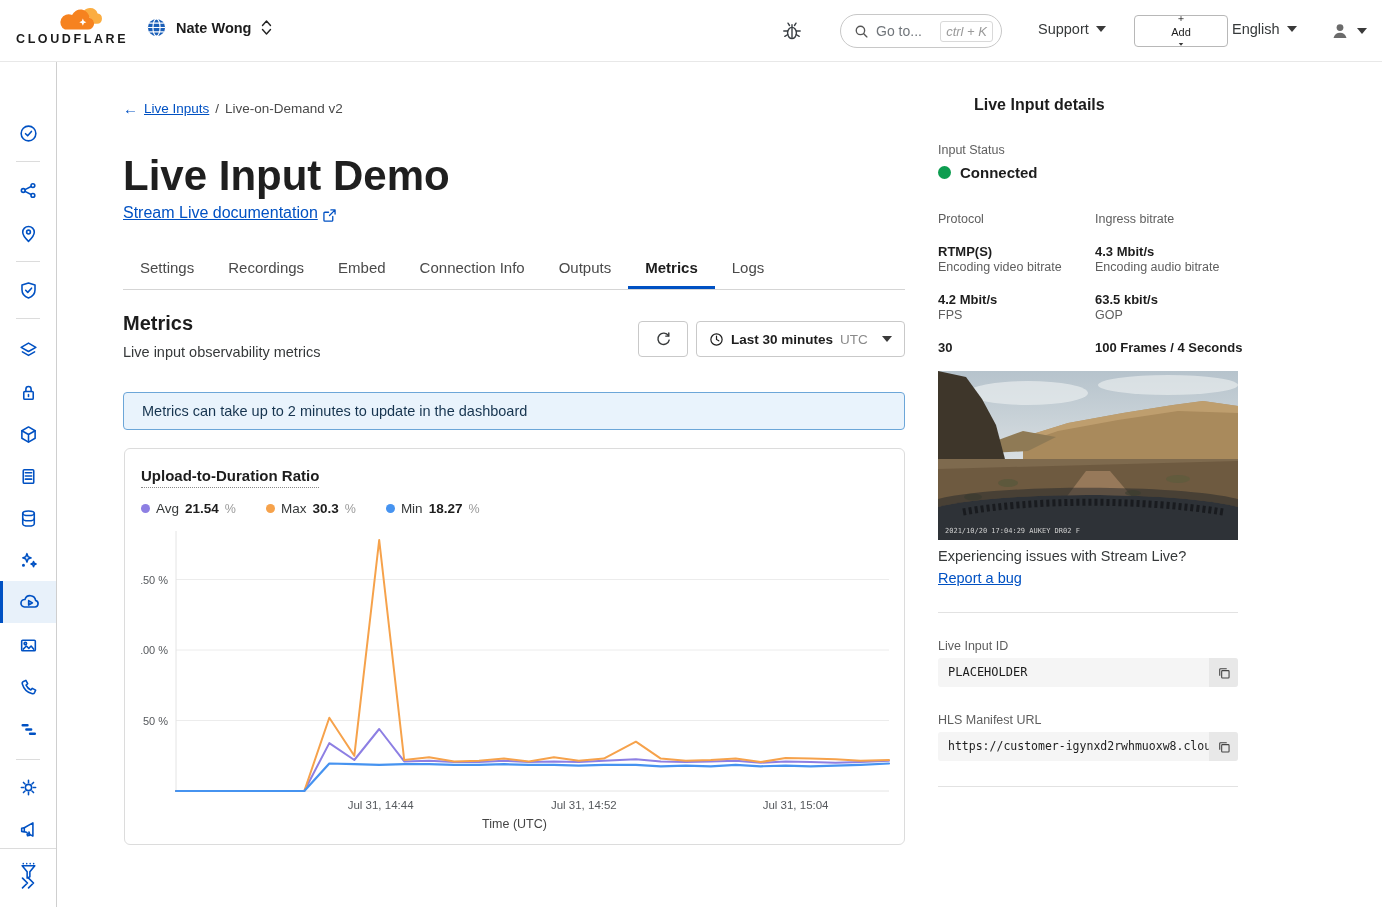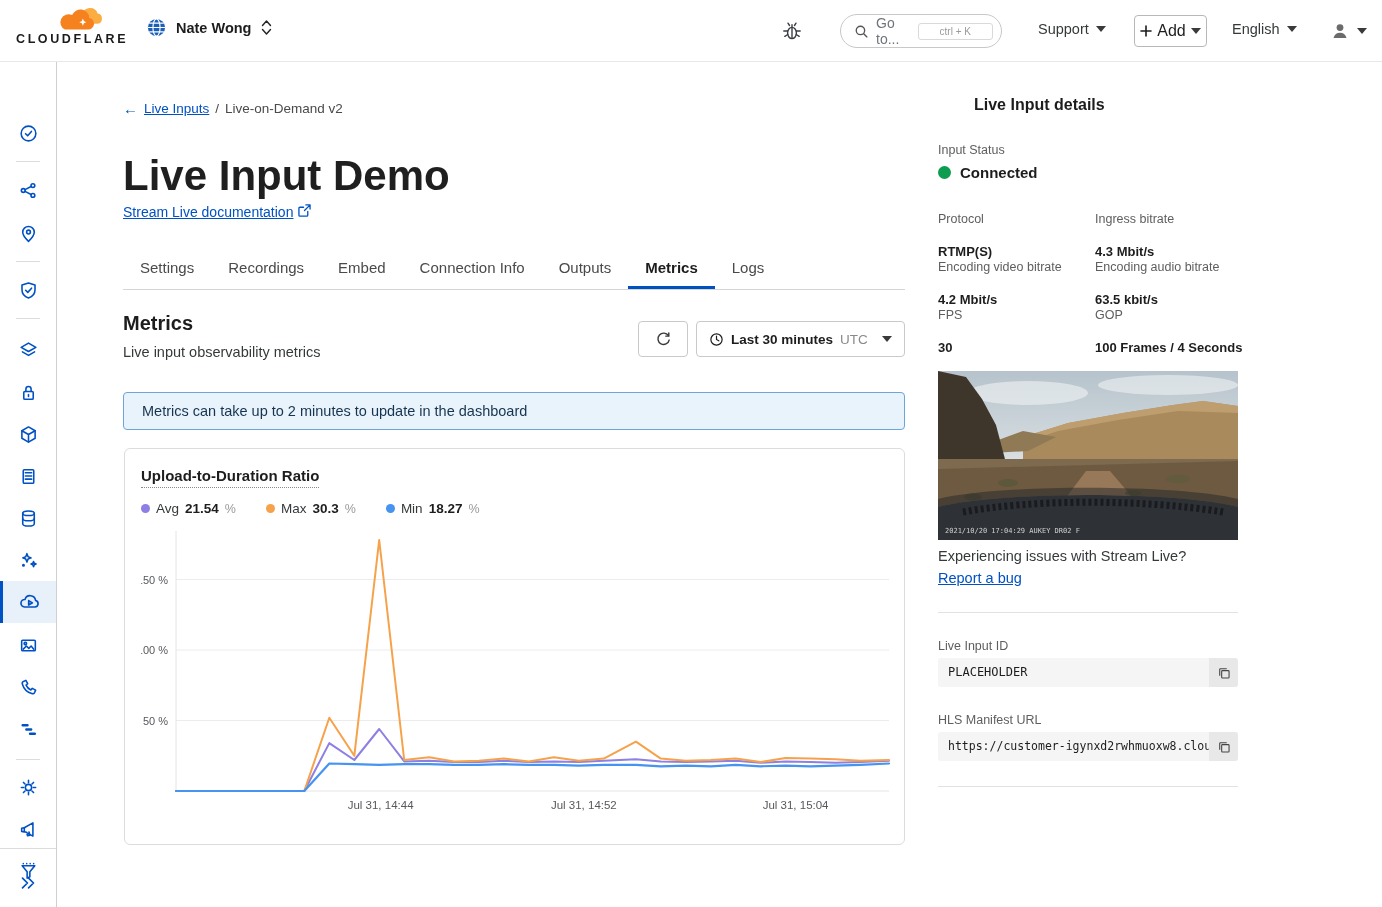--- a/index.html
+++ b/index.html
@@ -15,44 +15,44 @@
           border-bottom:1px solid #e8e8e8; z-index:5; }
   .logo{ position:absolute; left:16px; top:7px; width:110px; cursor:pointer; }
   .logo-cloud{ display:block; margin-left:36px; }
   .logo-word{ font-size:12.5px; font-weight:700; letter-spacing:2.6px; color:#1b1b1b; margin-top:1px; }
   .account{ position:absolute; left:146px; top:17px; display:flex; align-items:center; gap:9px; cursor:pointer; }
   .account-name{ font-size:14.5px; font-weight:700; color:var(--dark); }
   .bug-btn{ position:absolute; left:778px; top:17px; width:28px; height:28px; display:flex; align-items:center; justify-content:center; cursor:pointer; }
   .search-pill{ position:absolute; left:840px; top:14px; width:162px; height:34px; border:1px solid #c8c8c8;
                 border-radius:17px; display:flex; align-items:center; padding:0 8px 0 13px; gap:7px; cursor:text; }
   .search-ph{ font-size:14px; color:#70757a; flex:1; }
-  .kbd{ font-size:10px; color:#9a9a9a; border:1px solid #d9d9d9; border-radius:3px; padding:2px 21px; }
+  .kbd{ font-size:13px; color:#9a9a9a; border:1px solid #d9d9d9; border-radius:3px; padding:2px 5px;font-style:italic; }
   .hdr-item{ position:absolute; top:21px; display:flex; align-items:center; gap:7px; font-size:14.5px; color:var(--text); cursor:pointer; }
-  .add-btn{ position:absolute; left:1134px; top:15px; width:73px; height:32px; border:1px solid #b8b8b8; border-radius:4px;
-            background:#fff; display:flex; align-items:center; justify-content:center; gap:5px; font-size:16px; color:var(--dark);
-            font-family:inherit; cursor:pointer; }
+  .add-btn{ position:absolute; left:1134px; top:15px; width:94px; height:32px; border:1px solid #b8b8b8; border-radius:4px;
+            background:#fff; display:flex; align-items:center; justify-content:center; gap:5px; font-size:11px; color:var(--dark);
+            font-family:inherit; cursor:pointer;flex-direction:column; }
   .caret{ width:10px; height:6px; }
   .caret path{ fill:#3a3a3a; }
 
   
   .sidebar{ position:absolute; left:0; top:62px; width:57px; height:845px; border-right:1px solid #cfcfcf; background:#fff; }
   .nav-item{ position:absolute; left:0; width:56px; height:42px; display:flex; align-items:center; justify-content:center; cursor:pointer; }
   .nav-item svg{ stroke:var(--blue); fill:none; stroke-width:1.5; stroke-linecap:round; stroke-linejoin:round; }
   .nav-item.active{ background:#e8f1fa; border-left:3px solid var(--blue); }
   .nav-divider{ position:absolute; left:16px; width:24px; height:1px; background:#dcdcdc; }
   .sidebar-footer-line{ position:absolute; left:0; top:786px; width:56px; height:1px; background:#dcdcdc; }
 
   
   .breadcrumb{ position:absolute; left:123px; top:100px; font-size:13.5px; display:flex; align-items:center; gap:6px; }
   .back-arrow{ color:var(--blue); font-size:15px; }
   .bc-link{ color:var(--blue); text-decoration:underline; cursor:pointer; }
   .bc-rest{ color:#4a4a4a; }
   .page-title{ position:absolute; left:123px; top:152px; font-size:42px; font-weight:700; color:#1f1f1f; }
-  .doc-link{ position:absolute; left:123px; top:204px; font-size:14px; color:var(--blue); text-decoration:underline;
-             display:flex; align-items:flex-start; gap:5px; cursor:pointer; }
+  .doc-link{ position:absolute; left:123px; top:204px; font-size:16px; color:var(--blue); text-decoration:underline;
+             display:flex; align-items:flex-end; gap:5px; cursor:pointer; }
   .tabs-row{ position:absolute; left:123px; top:248px; width:782px; height:42px; display:flex; border-bottom:1px solid var(--border); }
   .tab{ padding:0 17px; line-height:39px; font-size:15px; color:#4a4a4a; background:none; border:none;
         border-bottom:3px solid transparent; font-family:inherit; cursor:pointer; white-space:nowrap; }
   .tab.active{ color:var(--dark); font-weight:700; border-bottom-color:var(--blue); }
 
   .section-title{ position:absolute; left:123px; top:312px; font-size:20px; font-weight:700; color:var(--dark); }
   .section-sub{ position:absolute; left:123px; top:344px; font-size:14.5px; color:var(--text); }
   .refresh-btn{ position:absolute; left:638px; top:321px; width:50px; height:36px; border:1px solid #c9c9c9; border-radius:4px;
                 background:#fff; display:flex; align-items:center; justify-content:center; cursor:pointer; }
   .range-dd{ position:absolute; left:696px; top:321px; width:209px; height:36px; border:1px solid #c9c9c9; border-radius:4px;
@@ -376,20 +376,21 @@
           <text x="27" y="52.5" text-anchor="end" font-size="11" fill="#55585c">150 %</text>
           <line x1="35" y1="0" x2="35" y2="260" stroke="#e4e4e4"></line>
           <line x1="35" y1="260" x2="748" y2="260" stroke="#e4e4e4"></line>
           <polyline points="35.0,260.0 163.3,260.0 188.3,212.1 213.3,229.0 238.2,198.0 263.2,230.4 288.1,229.7 313.1,231.1 338.0,231.1 363.0,229.7 387.9,231.1 412.9,230.4 437.8,231.1 462.8,229.7 494.9,228.3 519.8,230.4 544.8,231.1 569.8,230.4 594.7,229.7 619.7,231.8 644.6,230.4 669.6,231.1 694.5,231.8 719.5,231.1 748.0,229.7" fill="none" stroke="#8d7fe3" stroke-width="2" stroke-linejoin="round" stroke-linecap="round"></polyline>
           <polyline points="35.0,260.0 163.3,260.0 188.3,186.7 213.3,224.8 238.2,9.0 263.2,229.0 288.1,226.2 313.1,230.4 338.0,229.7 363.0,227.6 387.9,230.4 412.9,226.2 437.8,229.7 462.8,227.6 494.9,210.7 519.8,227.6 544.8,229.7 569.8,229.0 594.7,227.6 619.7,231.1 644.6,226.9 669.6,227.6 694.5,228.3 719.5,229.7 748.0,229.0" fill="none" stroke="#f6a24b" stroke-width="2" stroke-linejoin="round" stroke-linecap="round"></polyline>
           <polyline points="35.0,260.0 163.3,260.0 188.3,232.5 213.3,233.2 238.2,233.9 263.2,233.2 288.1,233.2 313.1,233.9 338.0,233.9 363.0,233.2 387.9,233.9 412.9,233.9 437.8,234.6 462.8,233.9 494.9,233.9 519.8,235.3 544.8,234.6 569.8,235.3 594.7,233.9 619.7,235.3 644.6,234.6 669.6,235.3 694.5,234.6 719.5,233.9 748.0,232.5" fill="none" stroke="#4693f0" stroke-width="2.2" stroke-linejoin="round" stroke-linecap="round"></polyline>
           <text x="239.63099999999997" y="278" text-anchor="middle" font-size="11.5" fill="#55585c">Jul 31, 14:44</text>
           <text x="442.83599999999996" y="278" text-anchor="middle" font-size="11.5" fill="#55585c">Jul 31, 14:52</text>
           <text x="654.597" y="278" text-anchor="middle" font-size="11.5" fill="#55585c">Jul 31, 15:04</text>
         </svg>
+      <div class="xaxis-label">Time (UTC)</div>
     </div>
   </main>
 
   <aside>
     <div class="panel-title">Live Input details</div>
     <div class="status-label">Input Status</div>
     <div class="status-row">
       <span class="status-dot"></span>
       <span class="status-text">Connected</span>
     </div>

